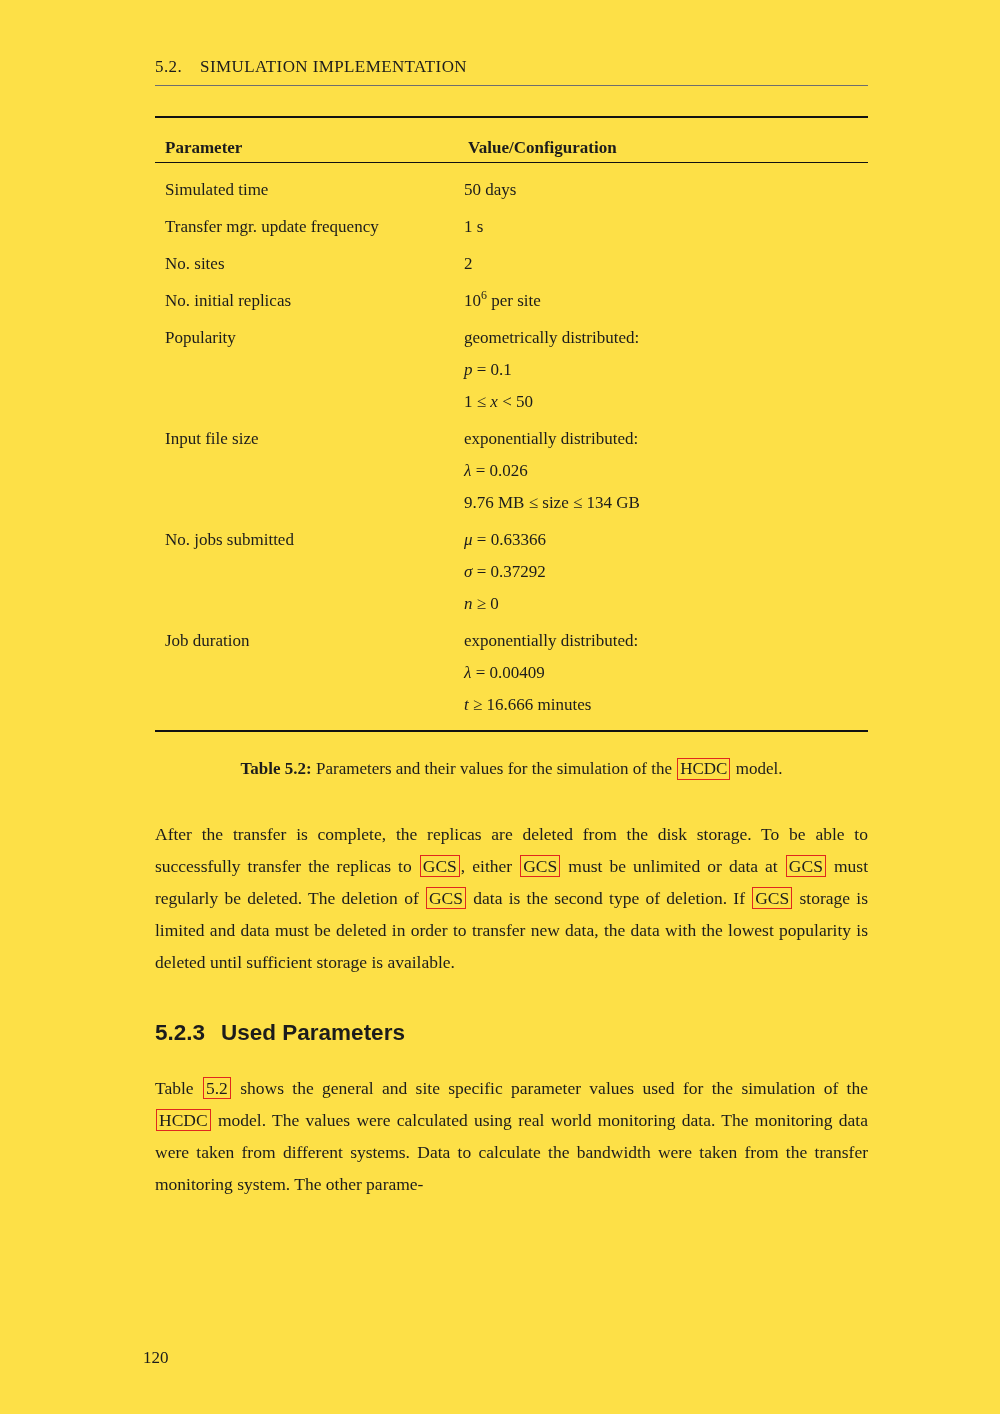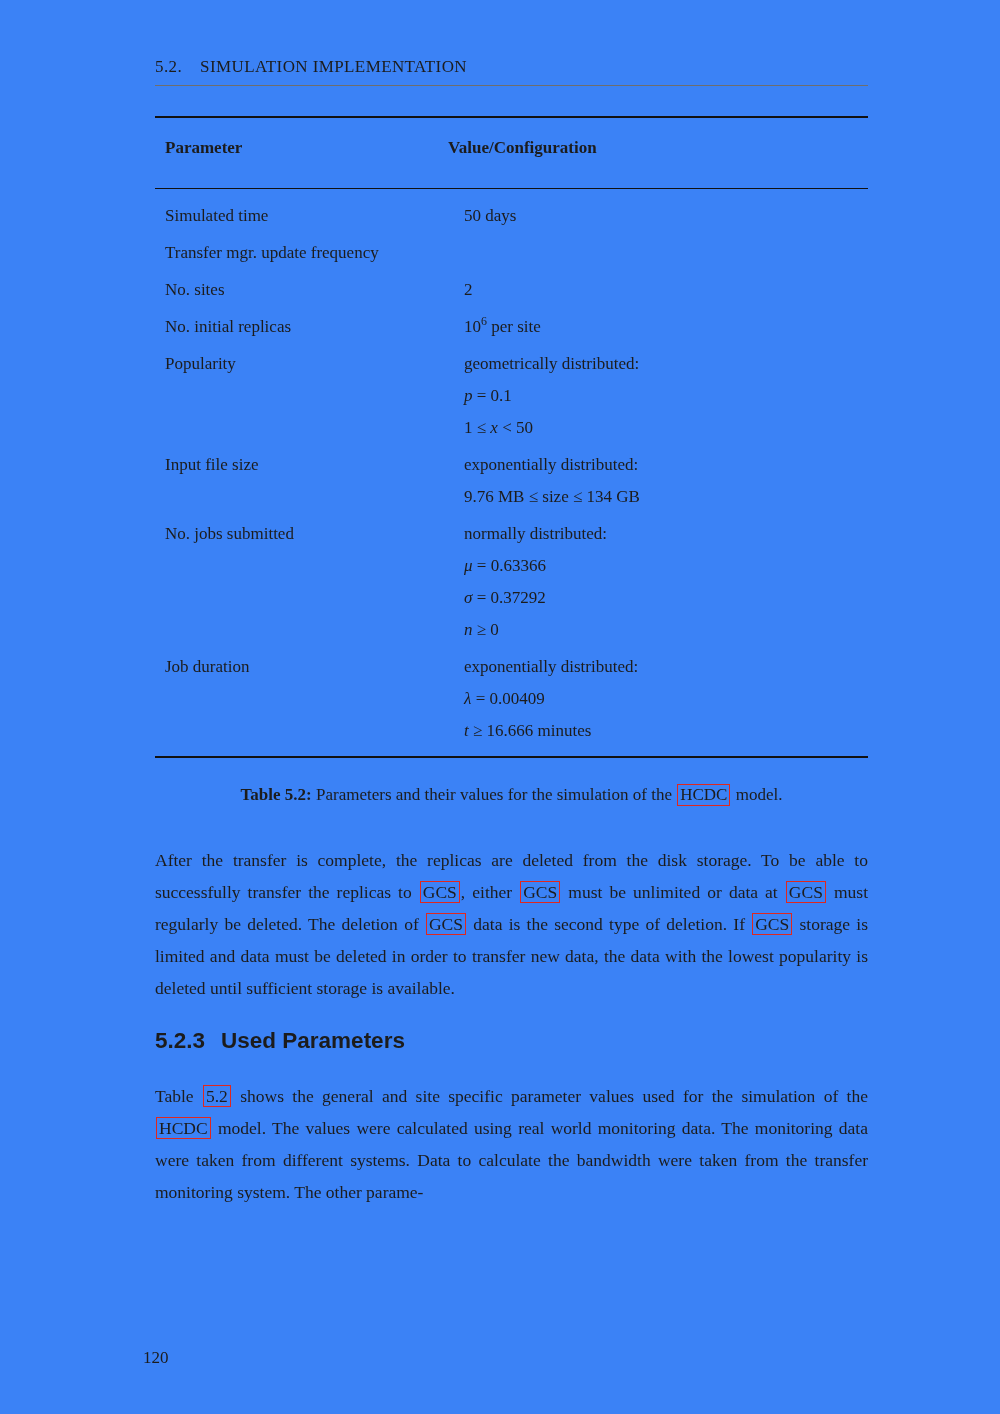--- a/index.html
+++ b/index.html
@@ -8,21 +8,21 @@
     color: #1c1c1c;
     font-family: "Liberation Serif", "DejaVu Serif", serif;
   }
   .page {
     position: relative;
     width: 1000px;
     height: 1414px;
     box-sizing: border-box;
     padding: 56px 132px 0 155px;
     overflow: hidden;
-    background: #3b82f6;
+    background: #fde047;
   }
   
   .runhead {
     font-size: 17px;
     line-height: 22px;
     letter-spacing: 0.4px;
     white-space: nowrap;
   }
   .runhead .sec-num { margin-right: 18px; }
   .runhead-rule {
@@ -33,23 +33,24 @@
   
   .ptable {
     margin-top: 30px;
     border-top: 2px solid #111;
     border-bottom: 2.5px solid #111;
     font-size: 17px;
   }
   .ptable-header {
     display: flex;
     border-bottom: 1.5px solid #111;
-    padding: 18px 0 28px 10px;
+    padding: 18px 0 2px 10px;
     font-weight: bold;
     line-height: 24px;
+    gap: 20px;
   }
   .ptable-body { padding: 6px 0 4px 10px; }
   .col-param { width: 283px; flex-shrink: 0; }
   .col-value { flex: 1; }
   .prow { display: flex; margin: 5px 0; gap: 16px; }
   .prow .pcell-param { line-height: 32px; }
   .vline { line-height: 32px; }
   .it { font-style: italic; }
   sup { font-size: 70%; line-height: 0; }
   
@@ -72,21 +73,21 @@
   .para {
     font-size: 17.5px;
     line-height: 32px;
     text-align: justify;
     font-family: Liberation Serif, serif;
   }
   .para-1 { margin-top: 36px; }
   .para-2 { margin-top: 24px; }
   
   .subsection {
-    margin-top: 22px;
+    margin-top: 40px;
     font-family: "Liberation Sans", "DejaVu Sans", sans-serif;
     font-weight: bold;
     font-size: 22.5px;
     line-height: 30px;
   }
   .subsection .ss-num { margin-right: 16px; }
   .pagenum {
     position: absolute;
     left: 143px;
     top: 1348px;
@@ -110,20 +111,23 @@
     </div>
     <div class="ptable-body">
         <div class="prow">
           <div class="col-param pcell-param">Simulated time</div>
           <div class="col-value pcell-value">
             <div class="vline"><span>50 days</span></div>
           </div>
         </div>
         <div class="prow">
           <div class="col-param pcell-param">Transfer mgr. update frequency</div>
+          <div class="col-value pcell-value">
+            <div class="vline"><span>1 s</span></div>
+          </div>
         </div>
         <div class="prow">
           <div class="col-param pcell-param">No. sites</div>
           <div class="col-value pcell-value">
             <div class="vline"><span>2</span></div>
           </div>
         </div>
         <div class="prow">
           <div class="col-param pcell-param">No. initial replicas</div>
           <div class="col-value pcell-value">
@@ -135,27 +139,27 @@
           <div class="col-value pcell-value">
             <div class="vline"><span>geometrically distributed:</span></div>
             <div class="vline"><span class="it">p</span><span> = 0.1</span></div>
             <div class="vline"><span>1 ≤ </span><span class="it">x</span><span> &lt; 50</span></div>
           </div>
         </div>
         <div class="prow">
           <div class="col-param pcell-param">Input file size</div>
           <div class="col-value pcell-value">
             <div class="vline"><span>exponentially distributed:</span></div>
+            <div class="vline"><span class="it">λ</span><span> = 0.026</span></div>
             <div class="vline"><span>9.76 MB ≤ size ≤ 134 GB</span></div>
           </div>
         </div>
         <div class="prow">
           <div class="col-param pcell-param">No. jobs submitted</div>
           <div class="col-value pcell-value">
-            <div class="vline"><span>normally distributed:</span></div>
             <div class="vline"><span class="it">μ</span><span> = 0.63366</span></div>
             <div class="vline"><span class="it">σ</span><span> = 0.37292</span></div>
             <div class="vline"><span class="it">n</span><span> ≥ 0</span></div>
           </div>
         </div>
         <div class="prow">
           <div class="col-param pcell-param">Job duration</div>
           <div class="col-value pcell-value">
             <div class="vline"><span>exponentially distributed:</span></div>
             <div class="vline"><span class="it">λ</span><span> = 0.00409</span></div>

